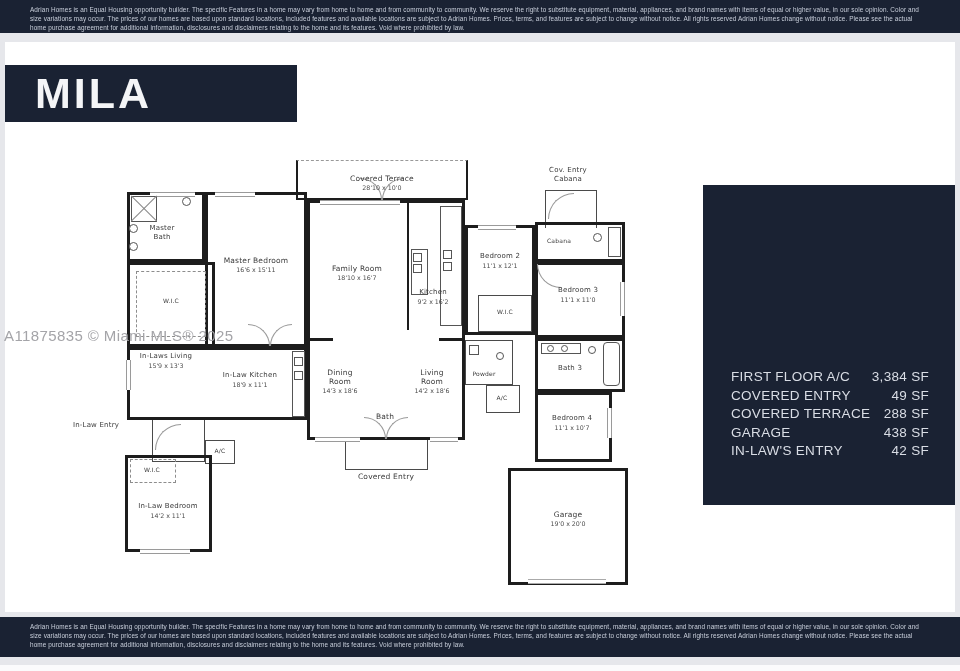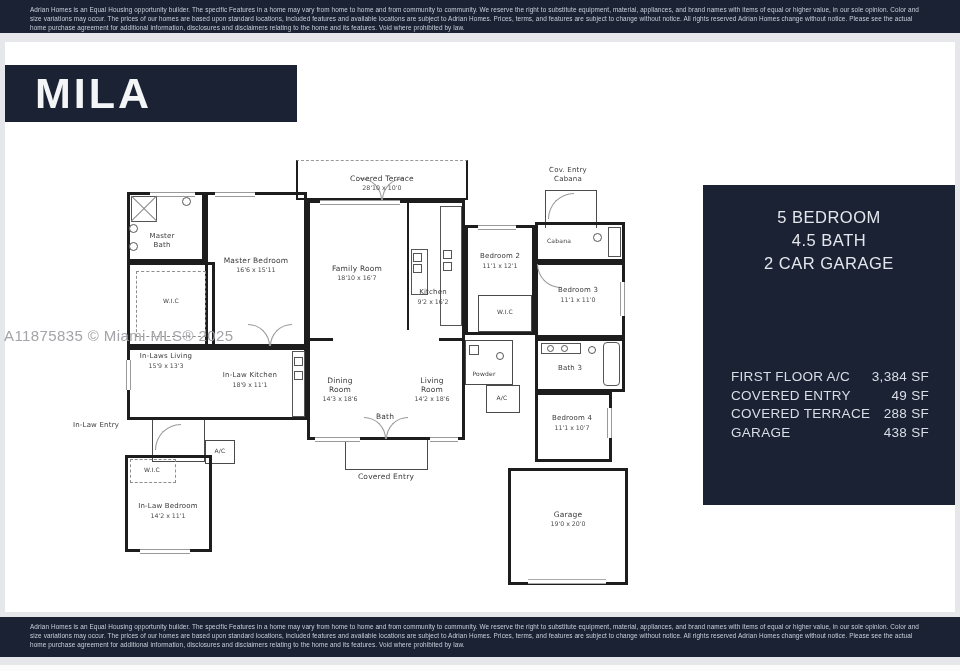--- a/index.html
+++ b/index.html
@@ -44,61 +44,60 @@
   .arcB{border-bottom:1px solid #999;border-left:1px solid #999;border-radius:0 0 0 100%;}
   .arcC{border-top:1px solid #999;border-left:1px solid #999;border-radius:100% 0 0 0;}
   .arcD{border-top:1px solid #999;border-right:1px solid #999;border-radius:0 100% 0 0;}
   
   .rlabel{position:absolute;transform:translateX(-50%);text-align:center;color:#3a3a3a;font-size:7.5px;
           line-height:9px;letter-spacing:.2px;white-space:nowrap;z-index:3;font-family:"DejaVu Sans",sans-serif;}
   .rlabel .nm,.rlabel .nm2{display:block;}
   .rlabel .dims{display:block;font-size:6.3px;color:#4d4d4d;letter-spacing:0;}
   .rlabel.sm{font-size:7px;}
   .rlabel.xs{font-size:6px;}
-  .rlabel.wrap{white-space:normal;margin-top:8px;}
+  .rlabel.wrap{white-space:normal;}
 </style>
 </head>
 <body>
 
 <div class="screen">
 
   <div class="bar top">
     <p>Adrian Homes is an Equal Housing opportunity builder. The specific Features in a home may vary from home to home and from community to community. We reserve the right to substitute equipment, material, appliances, and brand names with items of equal or higher value, in our sole opinion. Color and size variations may occur. The prices of our homes are based upon standard locations, included features and available locations are subject to Adrian Homes. Prices, terms, and features are subject to change without notice. All rights reserved Adrian Homes change without notice. Please see the actual home purchase agreement for additional information, disclosures and disclaimers relating to the home and its features. Void where prohibited by law.</p>
   </div>
 
   <div class="page"></div>
 
   <div class="title-banner">
     <span>MILA</span>
   </div>
 
   <div class="watermark">A11875835 © Miami MLS® 2025</div>
 
   <div class="info-panel">
-    <div class="headline">
-      <div>5 BEDROOM</div>
-      <div>4.5 BATH</div>
-      <div>2 CAR GARAGE</div>
-    </div>
     <div class="areas">
       <div class="arow">
           <span class="alabel">FIRST FLOOR A/C</span>
           <span class="aval">3,384 SF</span>
         </div>
       <div class="arow">
           <span class="alabel">COVERED ENTRY</span>
           <span class="aval">49 SF</span>
         </div>
       <div class="arow">
           <span class="alabel">COVERED TERRACE</span>
           <span class="aval">288 SF</span>
         </div>
       <div class="arow">
           <span class="alabel">GARAGE</span>
           <span class="aval">438 SF</span>
+        </div>
+      <div class="arow">
+          <span class="alabel">IN-LAW'S ENTRY</span>
+          <span class="aval">42 SF</span>
         </div>
     </div>
   </div>
 
   <div class="plan">
 
     <div class="rm" style="left:296px;top:160px;width:172px;height:40px;border-width:2px;border-top:1px dashed #999;"></div>
     <div class="rm" style="left:127px;top:192px;width:78px;height:70px;"></div>
     <div class="rm" style="left:127px;top:262px;width:88px;height:85px;"></div>
     <div class="rm" style="left:205px;top:192px;width:102px;height:155px;"></div>

